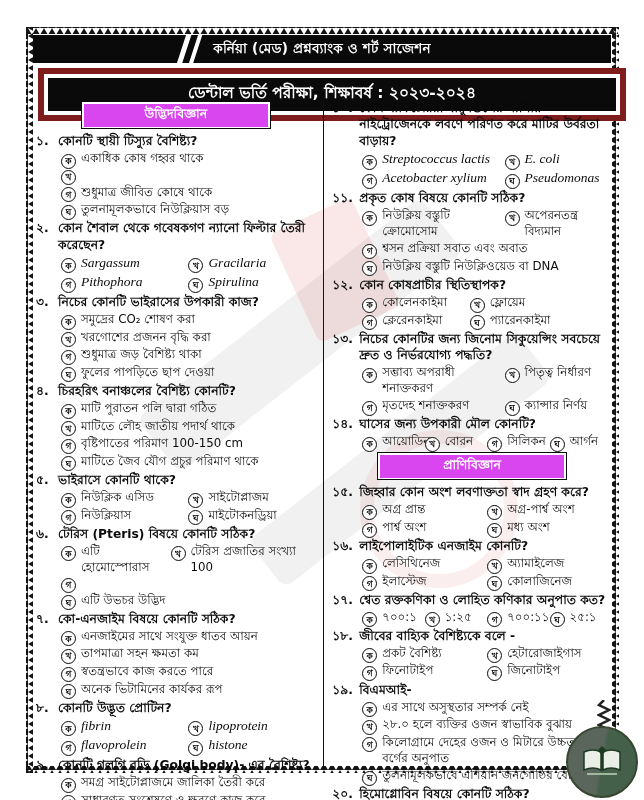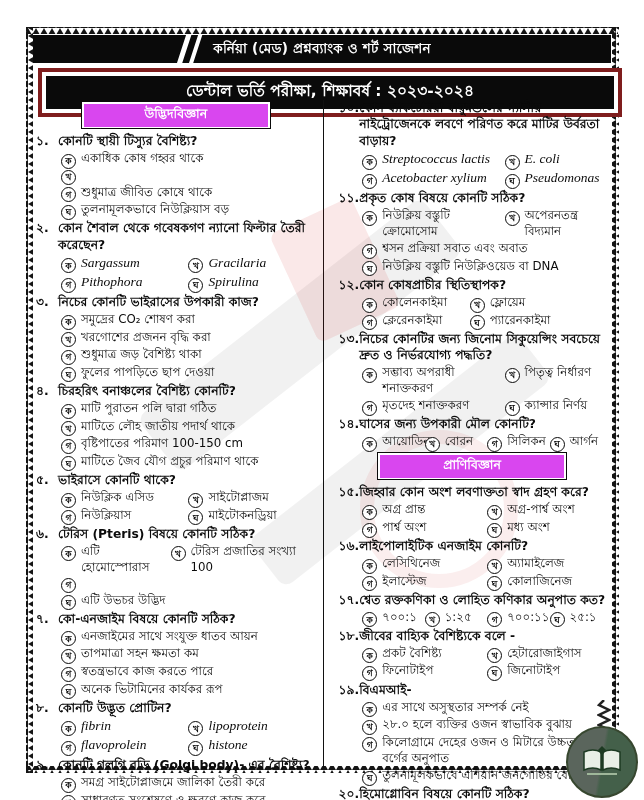--- a/index.html
+++ b/index.html
@@ -5,35 +5,35 @@
   html,body{margin:0;padding:0;}
   body{width:644px;height:800px;background:#ffffff;font-family:"DejaVu Sans","Liberation Sans",sans-serif;color:#0b0b0b;position:relative;overflow:hidden;}
   .page{position:absolute;inset:0;}
   
   svg.frame{position:absolute;left:0;top:0;pointer-events:none;}
   
   .brand-bar{position:absolute;left:33px;top:35px;width:578px;height:28px;background:#0a0a0a;color:#fff;display:flex;align-items:center;justify-content:center;font-weight:bold;font-size:13.5px;letter-spacing:.2px;overflow:hidden;}
   .brand-stripe{position:absolute;top:-4px;width:5px;height:40px;background:#fff;transform:rotate(18deg);border-radius:3px;}
   .bs1{left:148px;} .bs2{left:160px;width:4px;}
   
-  .exam-wrap{position:absolute;left:38px;top:68px;width:568px;border:4px solid #7f1d1d;padding:4px;background:#fff;}
+  .exam-wrap{position:absolute;left:38px;top:68px;width:568px;border:6px solid #7f1d1d;padding:4px;background:#fff;}
   .exam-bar{background:#0a0a0a;color:#fff;text-align:center;font-weight:bold;font-size:15.5px;padding:3px 0 4px;}
   
   .content{position:absolute;left:36px;top:100px;width:576px;height:668px;display:flex;}
   .col{flex:1;min-width:0;position:relative;z-index:2;}
   .col.left{padding-right:7px;}
   .col.right{padding-left:8px;}
   .divider{width:1.5px;background:#111;flex:none;}
   
   .section-box{border:1.2px solid #0a0a0a;padding:1.5px;width:66%;margin:1px auto 4px;background:#fff;}
   .section-bar{background:#d946ef;color:#fff;text-align:center;font-weight:bold;font-size:12.5px;padding:1px 0 2px;}
   
   .question{display:flex;margin-bottom:2px;}
   .qno{flex:none;min-width:22px;font-weight:bold;font-size:12.3px;line-height:1.34;}
-  .col.right .qno{min-width:27px;text-align:right;}
+  .col.right .qno{min-width:27px;}
   .qbody{flex:1;min-width:0;}
   .qtext{font-weight:bold;font-size:12.3px;line-height:1.34;}
   .opts{display:flex;flex-wrap:wrap;padding-left:3px;}
   .opt{display:flex;align-items:baseline;box-sizing:border-box;font-size:11.8px;line-height:1.36;padding:.5px 2px .5px 0;}
   .w-f{width:100%;} .w-h{width:50%;} .w-q{width:25%;} .w-6{width:57%;} .w-4{width:43%;}
   .mark{flex:none;display:inline-flex;align-items:center;justify-content:center;width:13px;height:13px;border:1.2px solid #0a0a0a;border-radius:50%;font-size:9px;font-weight:bold;margin-right:5px;transform:translateY(2px);background:#fff;}
   .lat .otext{font-family:"Liberation Serif","DejaVu Serif",serif;font-style:italic;font-size:13.5px;}
   
   .wm{position:absolute;pointer-events:none;z-index:1;}
   .wm-band{background:#000;opacity:.055;border-radius:10px;}

